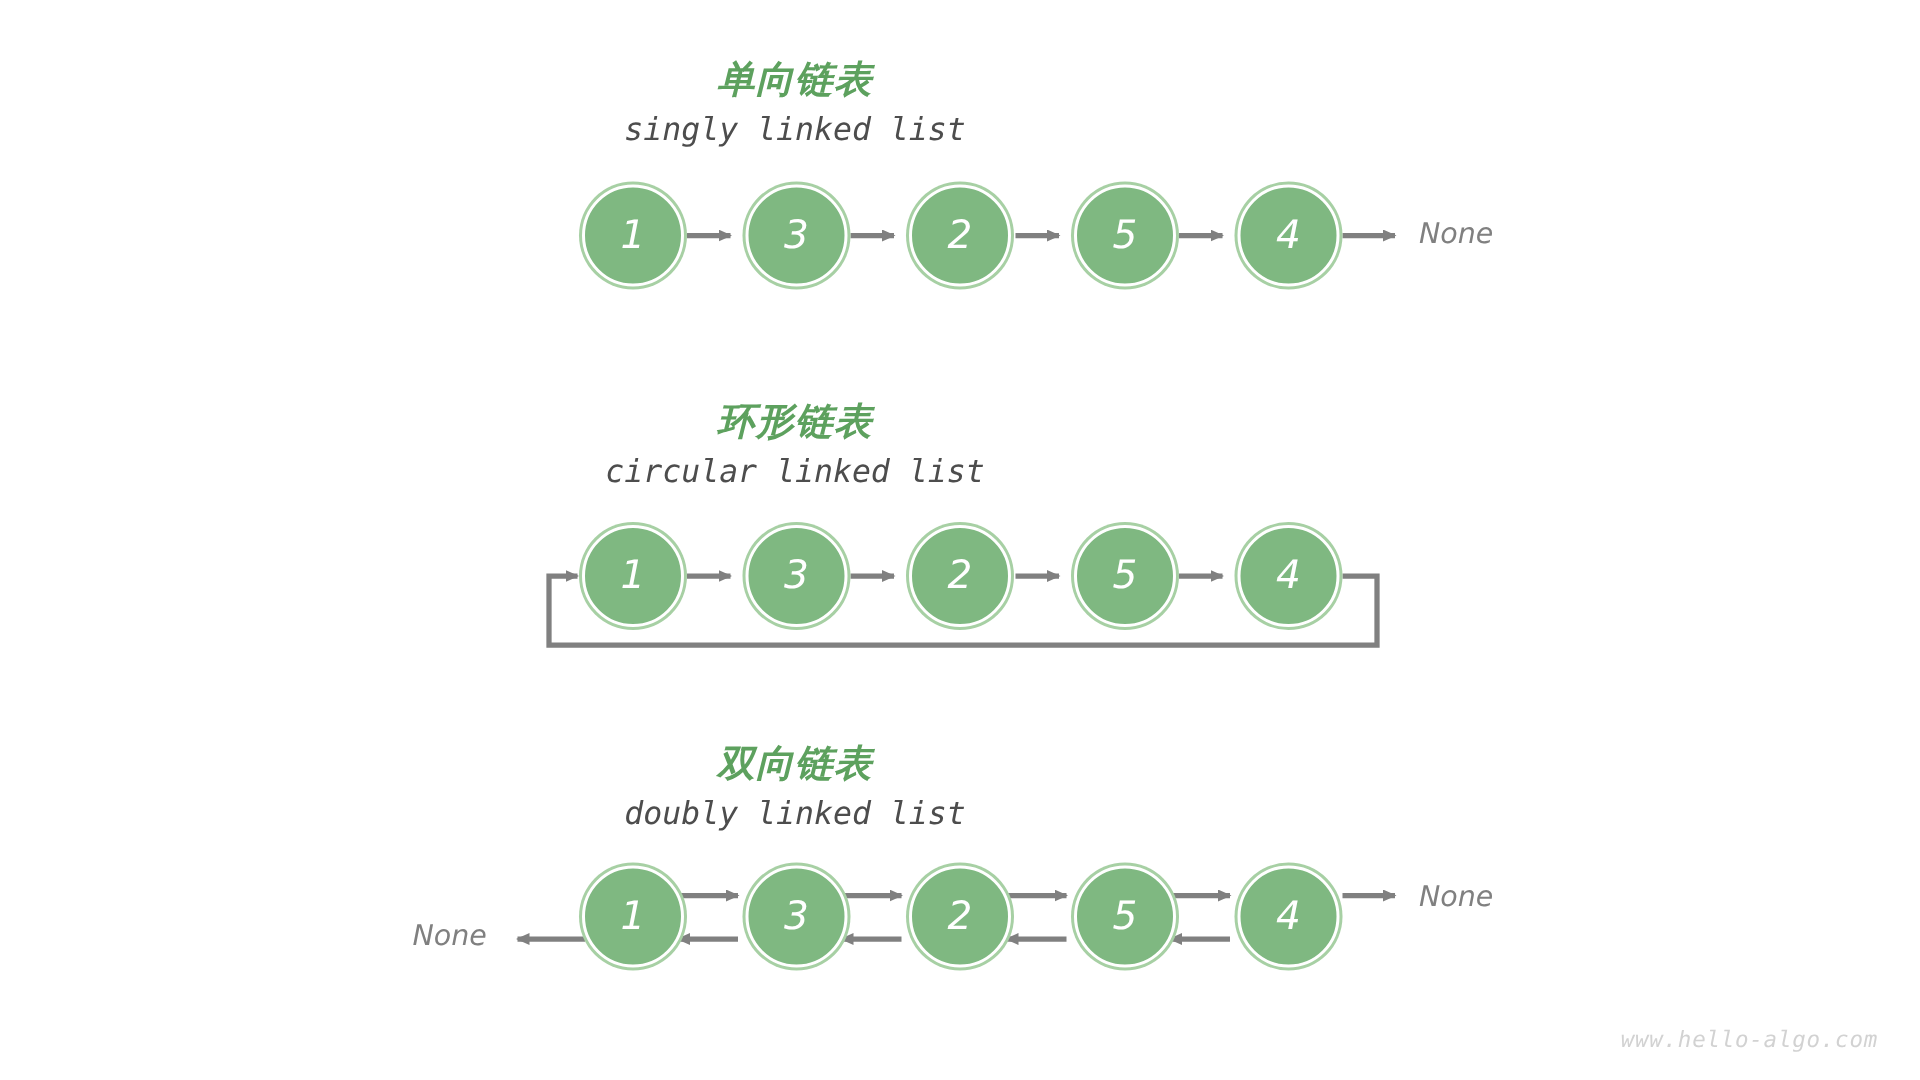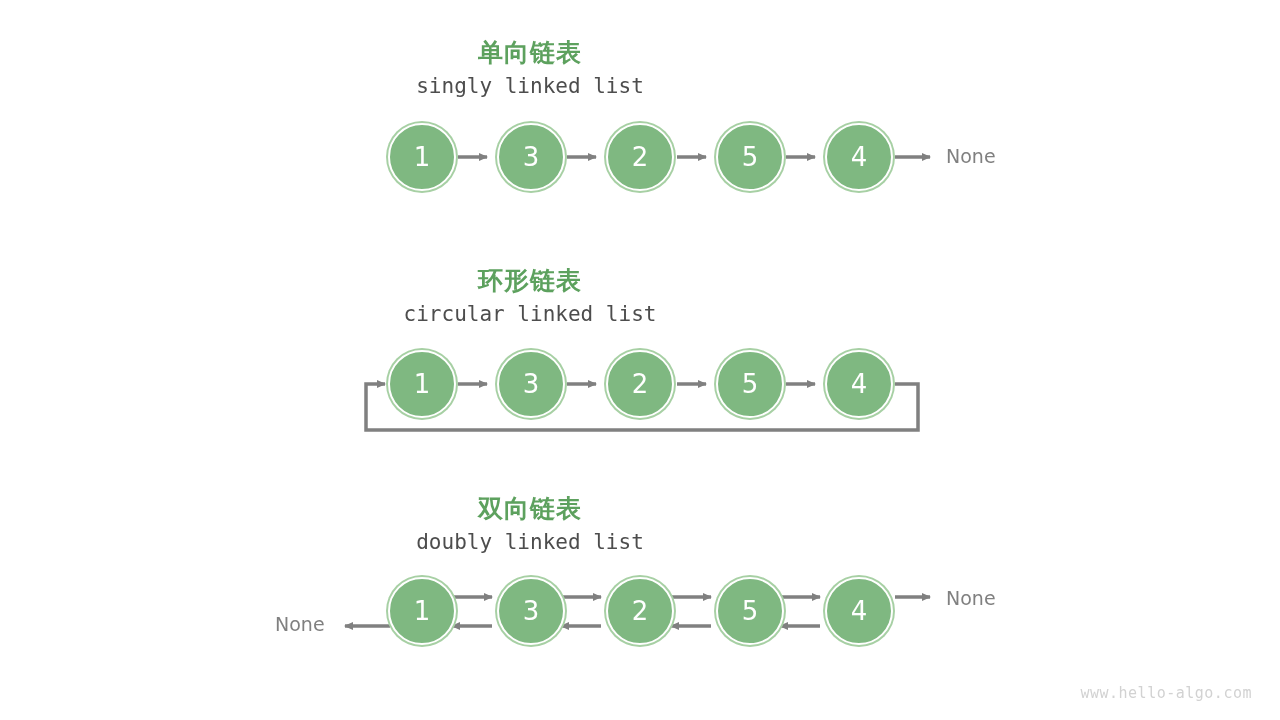--- a/index.html
+++ b/index.html
@@ -13,20 +13,21 @@
     position: relative;
     overflow: hidden;
     font-family: "DejaVu Sans", sans-serif;
   }
 
   .stage {
     position: absolute;
     left: 0; top: 0;
     width: 1280px;
     height: 720px;
+    font-style: italic;
   }
 
   
   .section-title-cn {
     position: absolute;
     width: 1280px;
     left: 0;
     text-align: center;
     font-family: "DejaVu Sans", sans-serif;
     font-weight: bold;

